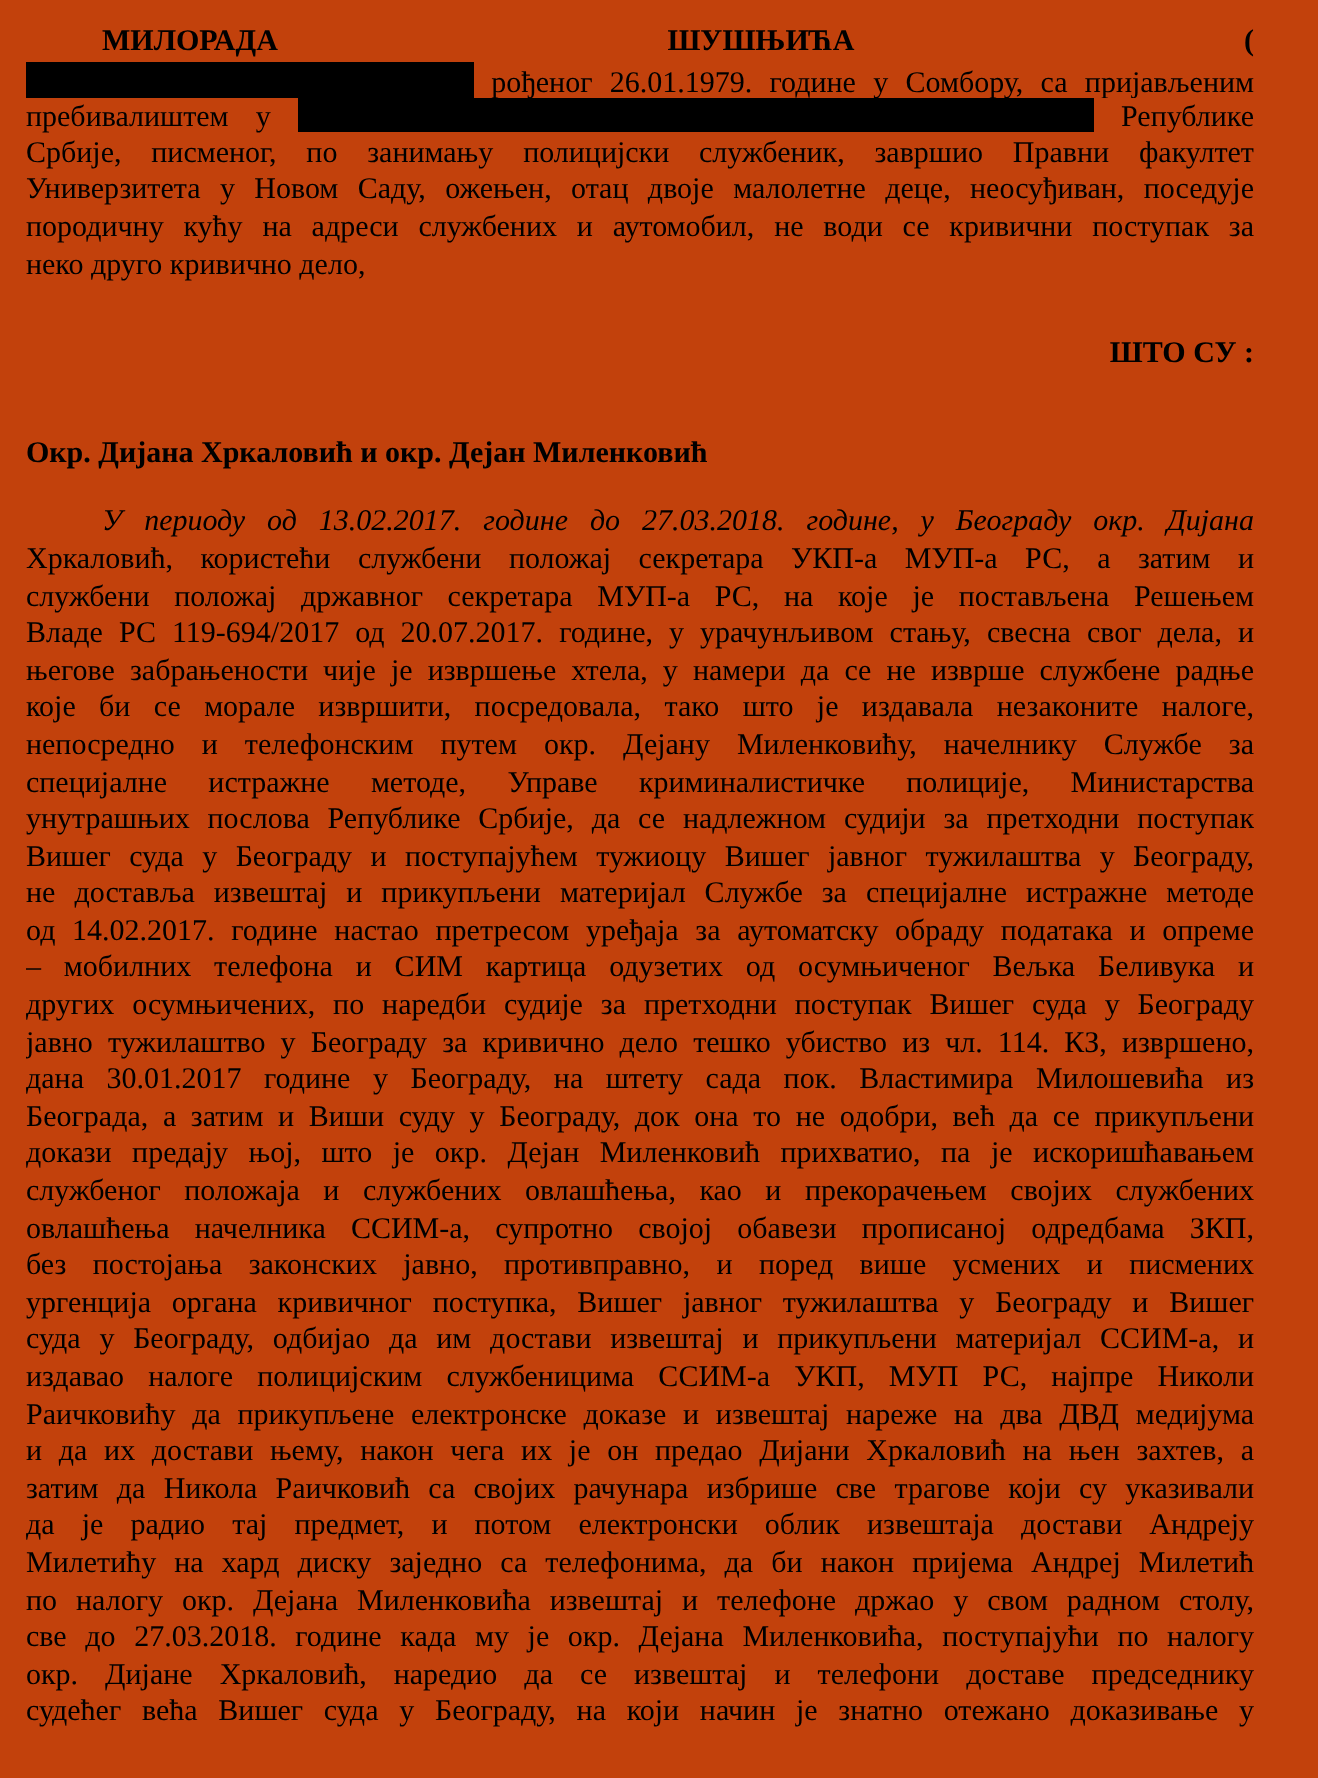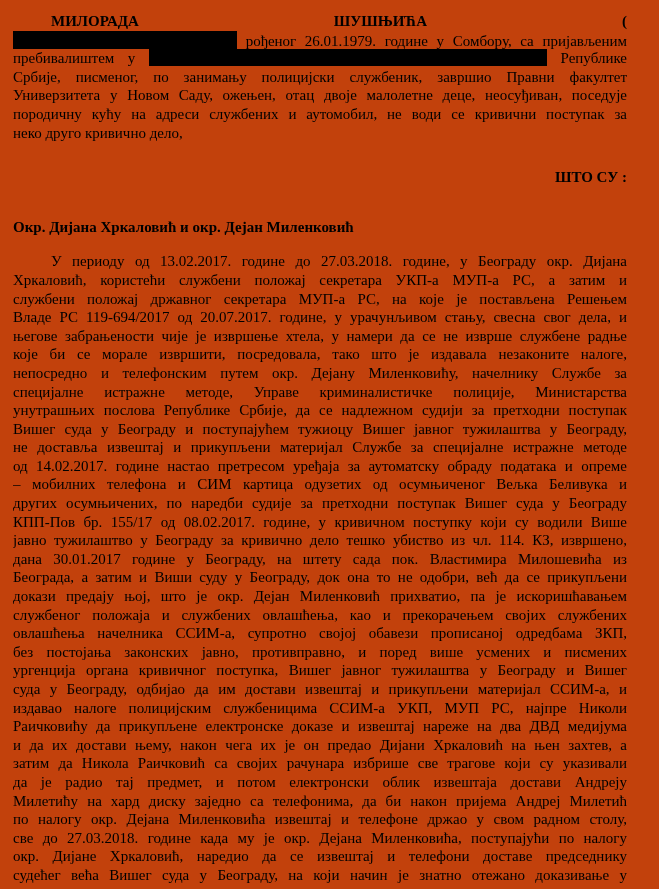--- a/index.html
+++ b/index.html
@@ -69,35 +69,34 @@
       <div class="ln"><span class="redaction" style="width: 224px; height: 18px;"></span><span> рођеног 26.01.1979. године у Сомбору, са пријављеним</span></div>
       <div class="ln"><span>пребивалиштем у </span><span class="redaction" style="width: 398px; height: 17px;"></span><span> Републике</span></div>
       <div class="ln"><span>Србије, писменог, по занимању полицијски службеник, завршио Правни факултет</span></div>
       <div class="ln"><span>Универзитета у Новом Саду, ожењен, отац двоје малолетне деце, неосуђиван, поседује</span></div>
       <div class="ln"><span>породичну кућу на адреси службених и аутомобил, не води се кривични поступак за</span></div>
       <div class="ln no-just"><span>неко друго кривично дело,</span></div>
     </div>
   <div class="heading">ШТО СУ :</div>
   <div class="subheading">Окр. Дијана Хркаловић и окр. Дејан Миленковић</div>
   <div id="body-para" class="para">
-      <div class="ln" style="text-indent: 38px;">У периоду од 13.02.2017. године до 27.03.2018. године, у Београду окр. Дијана</div>
+      <div class="ln" style="text-indent: 38px; font-style: italic;">У периоду од 13.02.2017. године до 27.03.2018. године, у Београду окр. Дијана</div>
       <div class="ln">Хркаловић, користећи службени положај секретара УКП-а МУП-а РС, а затим и</div>
       <div class="ln">службени положај државног секретара МУП-а РС, на које је постављена Решењем</div>
       <div class="ln">Владе РС 119-694/2017 од 20.07.2017. године, у урачунљивом стању, свесна свог дела, и</div>
       <div class="ln">његове забрањености чије је извршење хтела, у намери да се не изврше службене радње</div>
       <div class="ln">које би се морале извршити, посредовала, тако што је издавала незаконите налоге,</div>
       <div class="ln">непосредно и телефонским путем окр. Дејану Миленковићу, начелнику Службе за</div>
       <div class="ln">специјалне истражне методе, Управе криминалистичке полиције, Министарства</div>
       <div class="ln">унутрашњих послова Републике Србије, да се надлежном судији за претходни поступак</div>
       <div class="ln">Вишег суда у Београду и поступајућем тужиоцу Вишег јавног тужилаштва у Београду,</div>
       <div class="ln">не доставља извештај и прикупљени материјал Службе за специјалне истражне методе</div>
       <div class="ln">од 14.02.2017. године настао претресом уређаја за аутоматску обраду података и опреме</div>
       <div class="ln">– мобилних телефона и СИМ картица одузетих од осумњиченог Вељка Беливука и</div>
       <div class="ln">других осумњичених, по наредби судије за претходни поступак Вишег суда у Београду</div>
-      <div class="ln">КПП-Пов бр. 155/17 од 08.02.2017. године, у кривичном поступку који су водили Више</div>
       <div class="ln">јавно тужилаштво у Београду за кривично дело тешко убиство из чл. 114. КЗ, извршено,</div>
       <div class="ln">дана 30.01.2017 године у Београду, на штету сада пок. Властимира Милошевића из</div>
       <div class="ln">Београда, а затим и Виши суду у Београду, док она то не одобри, већ да се прикупљени</div>
       <div class="ln">докази предају њој, што је окр. Дејан Миленковић прихватио, па је искоришћавањем</div>
       <div class="ln">службеног положаја и службених овлашћења, као и прекорачењем својих службених</div>
       <div class="ln">овлашћења начелника ССИМ-а, супротно својој обавези прописаној одредбама ЗКП,</div>
       <div class="ln">без постојања законских јавно, противправно, и поред више усмених и писмених</div>
       <div class="ln">ургенција органа кривичног поступка, Вишег јавног тужилаштва у Београду и Вишег</div>
       <div class="ln">суда у Београду, одбијао да им достави извештај и прикупљени материјал ССИМ-а, и</div>
       <div class="ln">издавао налоге полицијским службеницима ССИМ-а УКП, МУП РС, најпре Николи</div>

